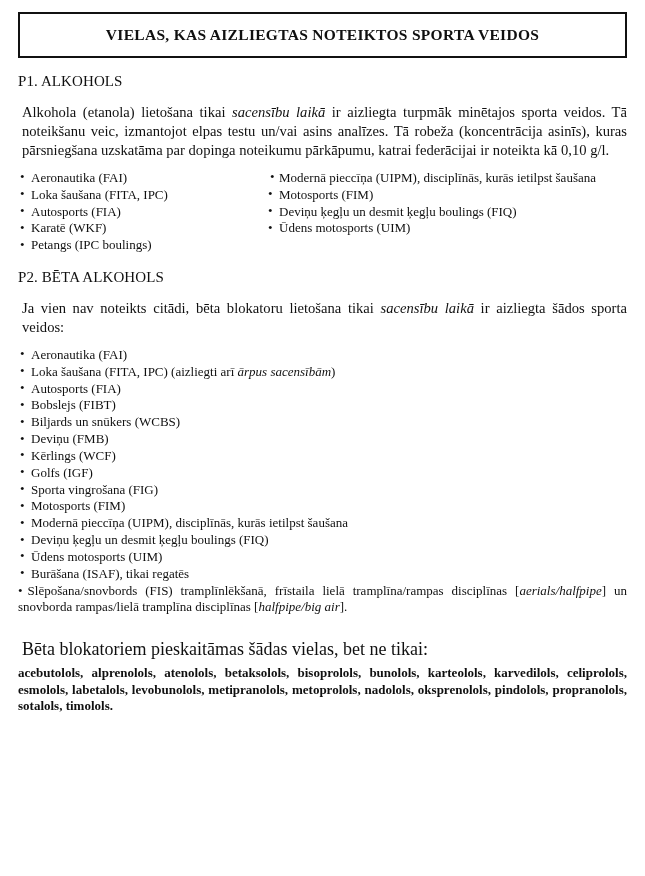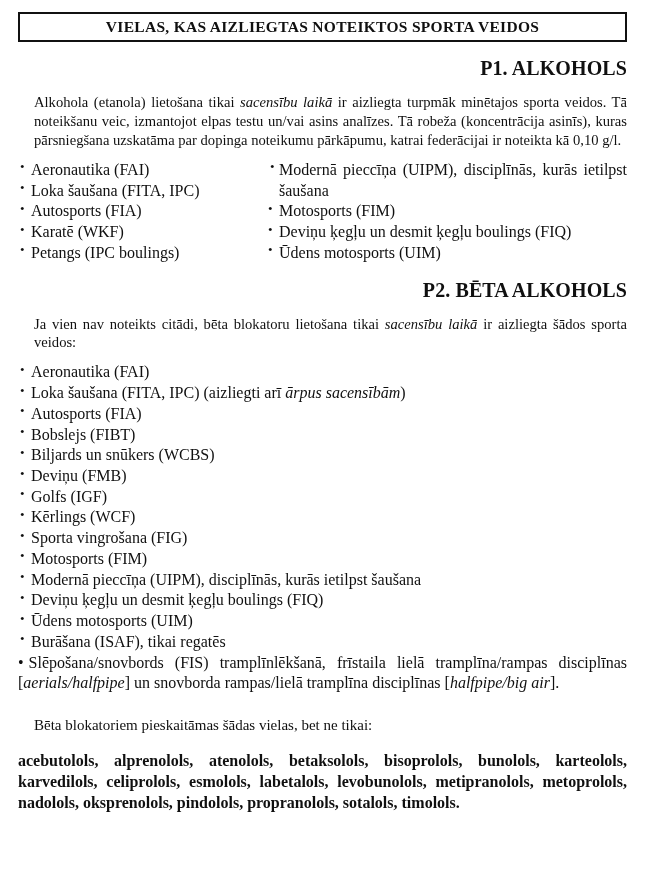--- a/index.html
+++ b/index.html
@@ -20,57 +20,56 @@
     width: 645px;
     height: 876px;
     box-sizing: border-box;
     padding: 0 18px 0 18px;
   }
 
   
   .title-box {
     margin-top: 12px;
     border: 2px solid #111;
-    height: 30px;
+    height: 46px;
     display: flex;
     align-items: center;
     justify-content: center;
     box-sizing: border-box;
   }
   .title-text {
     font-weight: bold;
     font-size: 15.5px;
     letter-spacing: 0.3px;
     white-space: nowrap;
   }
 
   
   .section-heading {
-    font-weight: bold;
-    font-size: 20px;
+    font-weight: normal;
+    font-size: 15px;
     margin: 15px 0 0 0;
     letter-spacing: 0.1px;
-    text-align: right;
   }
 
   
   .para {
     font-size: 14.6px;
     line-height: 1.30;
     text-align: justify;
-    margin: 13px 0 0 16px;
+    margin: 13px 0 0 4px;
   }
   .it { font-style: italic; }
 
   
   .bullets {
     margin: 10px 0 0 0;
     padding: 0;
     list-style: none;
-    font-size: 16px;
+    font-size: 13px;
     line-height: 1.295;
   }
   .bullets li {
     position: relative;
     padding-left: 13px;
     margin: 0;
   }
   .bullets li::before {
     content: "\2022";
     position: absolute;
@@ -95,29 +94,29 @@
 
   .hang {
     padding-left: 0 !important;
     text-align: justify;
   }
   .hang::before { content: none !important; }
   .hang .b { margin-right: 5px; }
 
   
   .substances {
-    margin-top: 16px;
+    margin-top: 3px;
     font-weight: bold;
-    font-size: 16px;
+    font-size: 13px;
     line-height: 1.30;
     text-align: justify;
   }
   .lead-para {
     margin-top: 22px;
-    font-size: 15px;
+    font-size: 18px;
   }
 </style>
 </head>
 <body>
 
 <div class="page">
 
   <div class="title-box">
     <div class="title-text">VIELAS, KAS AIZLIEGTAS NOTEIKTOS SPORTA VEIDOS</div>
   </div>
@@ -150,22 +149,22 @@
 
   <p class="para"><span>Ja vien nav noteikts citādi, bēta blokatoru lietošana tikai </span><span class="it">sacensību laikā</span><span> ir aizliegta šādos sporta veidos:</span></p>
 
   <ul class="bullets">
     <li>Aeronautika (FAI)</li>
     <li><span>Loka šaušana (FITA, IPC) (aizliegti arī </span><span class="it">ārpus sacensībām</span><span>)</span></li>
     <li>Autosports (FIA)</li>
     <li>Bobslejs (FIBT)</li>
     <li>Biljards un snūkers (WCBS)</li>
     <li>Deviņu (FMB)</li>
+    <li>Kērlings (WCF)</li>
     <li>Golfs (IGF)</li>
-    <li>Kērlings (WCF)</li>
     <li>Sporta vingrošana (FIG)</li>
     <li>Motosports (FIM)</li>
     <li>Modernā pieccīņa (UIPM), disciplīnās, kurās ietilpst šaušana</li>
     <li>Deviņu ķegļu un desmit ķegļu boulings (FIQ)</li>
     <li>Ūdens motosports (UIM)</li>
     <li>Burāšana (ISAF), tikai regatēs</li>
 
     <li class="hang"><span class="b">•</span><span>Slēpošana/snovbords (FIS) tramplīnlēkšanā, frīstaila lielā tramplīna/rampas disciplīnas [</span><span class="it">aerials/halfpipe</span><span>] un snovborda rampas/lielā tramplīna disciplīnas [</span><span class="it">halfpipe/big air</span><span>].</span></li>
 
   </ul>

